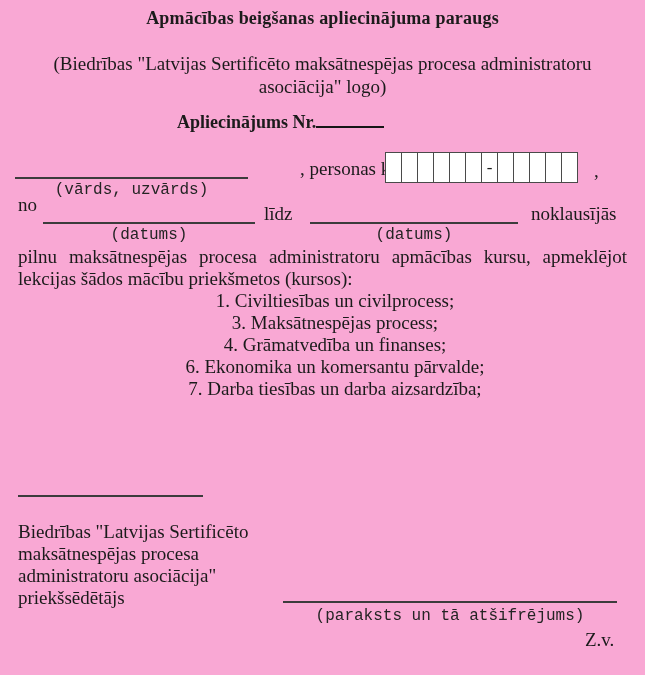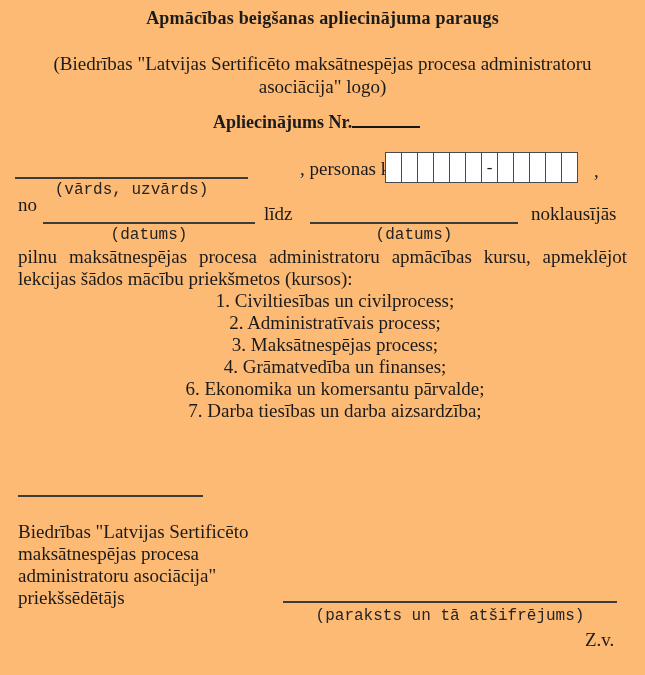--- a/index.html
+++ b/index.html
@@ -1,25 +1,25 @@
 <!DOCTYPE html>
 <html><head>
 <meta charset="utf-8">
 <style>
   html,body { margin:0; padding:0; background:#ffffff; }
   .page {
-    position:relative; width:645px; height:675px; background:#fdba74;
+    position:relative; width:645px; height:675px; background:#f9a8d4;
     font-family:"Liberation Serif", serif; color:#1b1b1b; overflow:hidden;
   }
   .abs { position:absolute; }
   .doc-title { top:8px; left:0; width:645px; text-align:center;
     font-size:18px; font-weight:bold; letter-spacing:0.2px; }
   .logo-note { top:52px; left:32px; width:581px; text-align:center;
     font-size:19px; line-height:23px; }
-  .cert-heading { top:111px; left:177px; font-size:18px; font-weight:bold; white-space:nowrap;margin-left:36px; }
+  .cert-heading { top:111px; left:177px; font-size:18px; font-weight:bold; white-space:nowrap; }
   .cert-blank { display:inline-block; width:68px; height:15px;
     border-bottom:2px solid #161616; vertical-align:baseline; }
   .body-text { font-size:19px; line-height:22px; }
   .blankline { border-bottom:2px solid #3c3c3c; }
   .caption { font-size:16px; color:#242424; text-align:center;font-family:Liberation Mono, monospace; }
   .name-blank { left:15px; top:157px; width:233px; height:20px; }
   .pk-label { left:253px; top:158px; white-space:nowrap;margin-left:47px; }
   .pk-boxes { left:385px; top:152px; display:flex; }
   .pk-cell { width:17px; height:31px; border:1px solid #4a4a4a; margin-left:-1px;
     box-sizing:border-box; display:flex; align-items:center; justify-content:center;
@@ -86,21 +86,20 @@
   <div class="abs body-text to-label">līdz</div>
   <div class="abs blankline date-blank-2"></div>
   <div class="abs body-text attended-label">noklausījās</div>
   <div class="abs caption date-caption-1">(datums)</div>
   <div class="abs caption date-caption-2">(datums)</div>
 
   <div class="abs body-text intro-par">pilnu maksātnespējas procesa administratoru apmācības kursu, apmeklējot lekcijas šādos mācību priekšmetos (kursos):</div>
 
   <div class="abs course-list">
     <div class="course-item">1. Civiltiesības un civilprocess;</div>
-    <div class="course-item">2. Administratīvais process;</div>
     <div class="course-item">3. Maksātnespējas process;</div>
     <div class="course-item">4. Grāmatvedība un finanses;</div>
     <div class="course-item">6. Ekonomika un komersantu pārvalde;</div>
     <div class="course-item">7. Darba tiesības un darba aizsardzība;</div>
   </div>
 
   <div class="abs issue-row">
     <span class="issue-blank"></span>
   </div>
 

